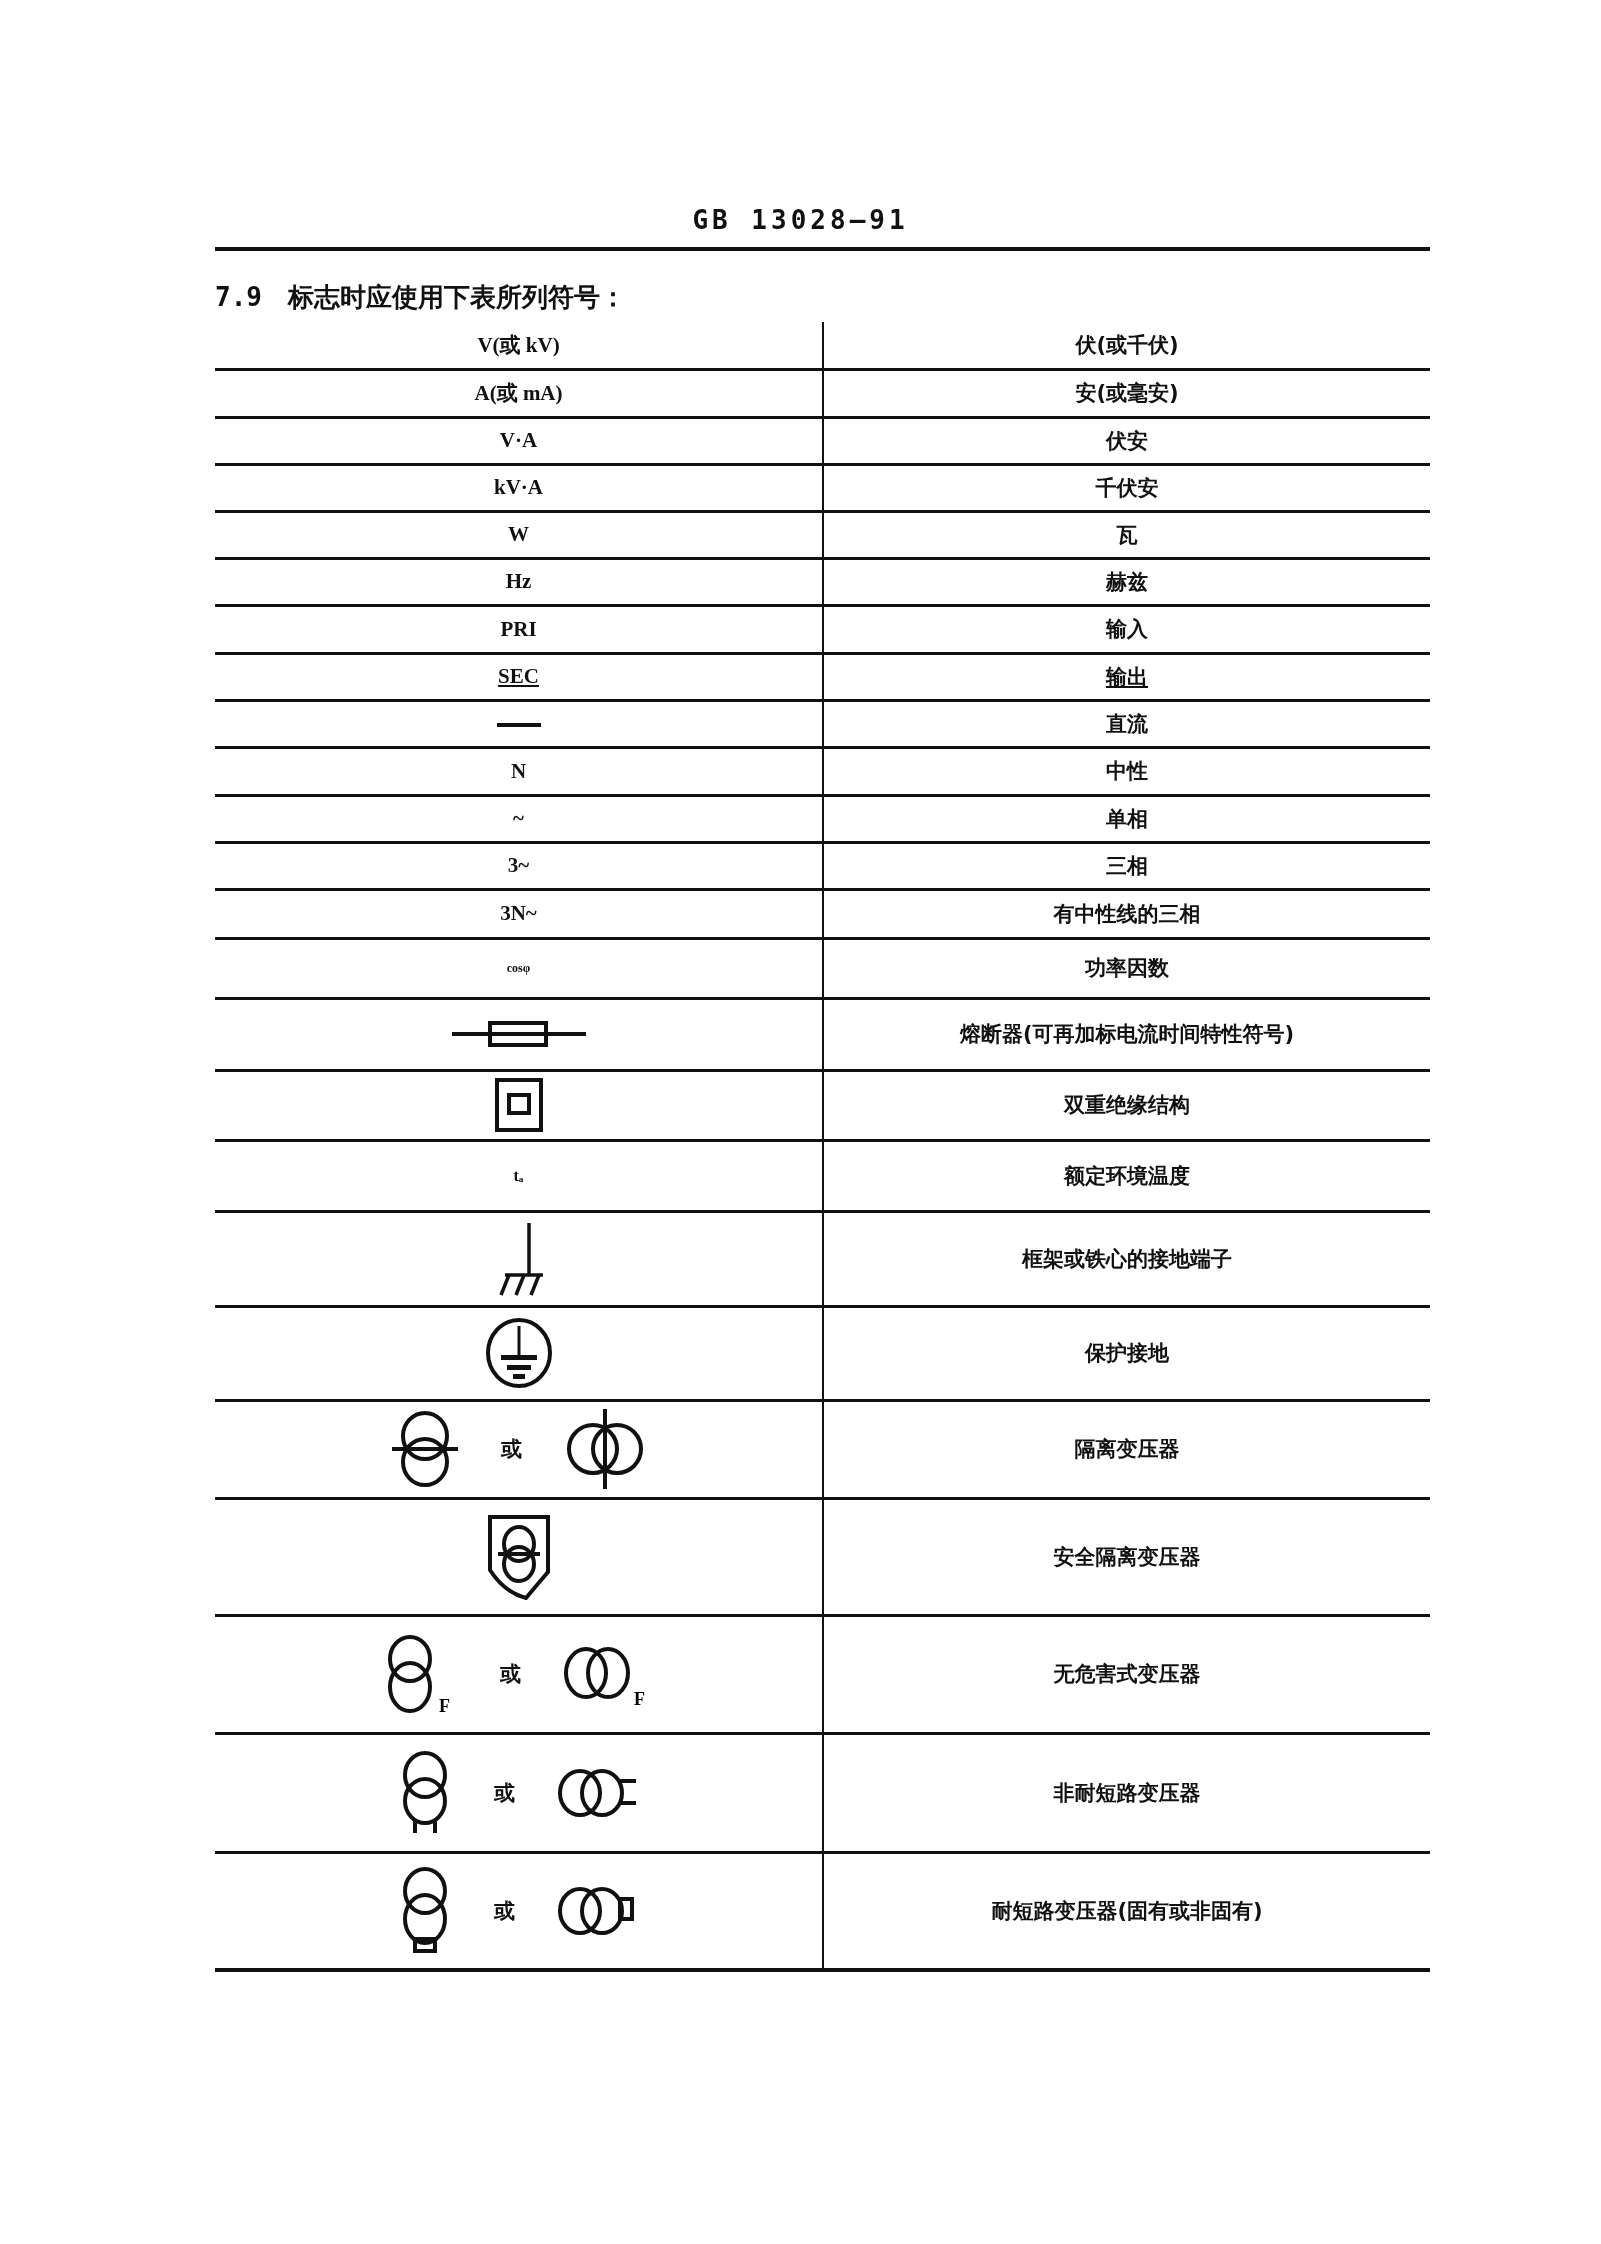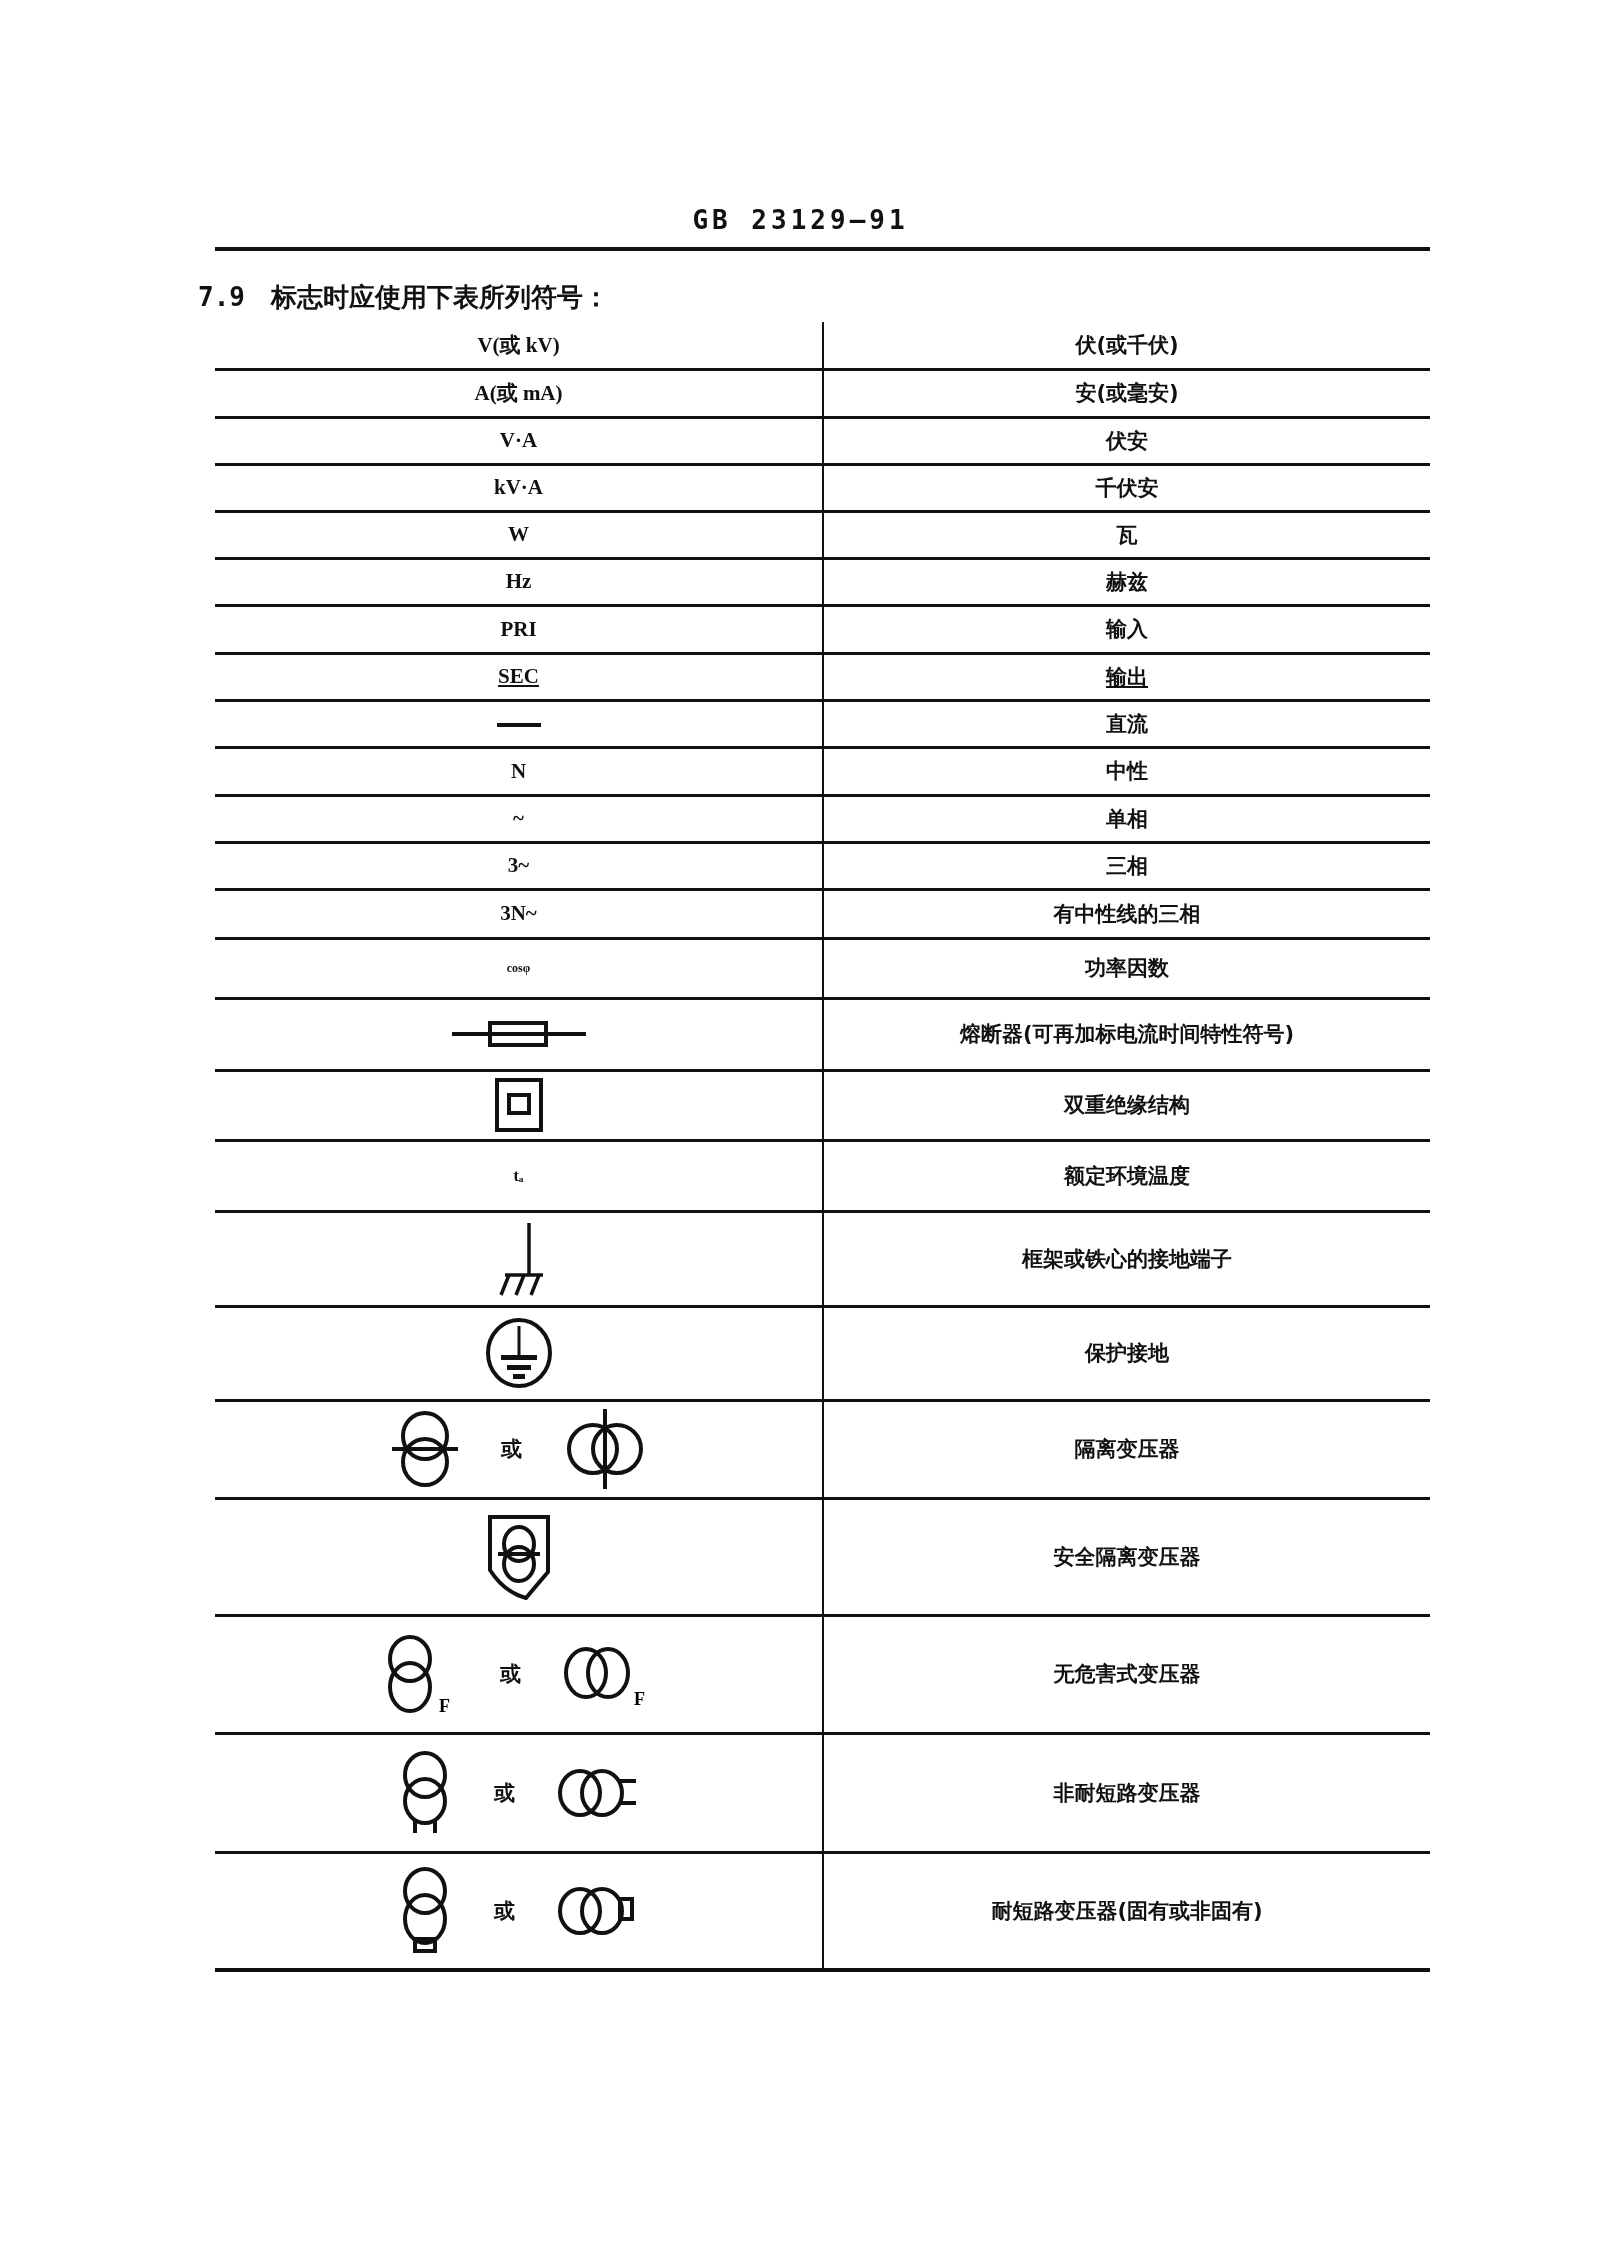--- a/index.html
+++ b/index.html
@@ -2,36 +2,36 @@
 <html><head>
 <meta charset="utf-8">
 <style>
   html, body { margin: 0; padding: 0; background: #ffffff; }
   body { width: 1601px; height: 2244px; position: relative; overflow: hidden;
          font-family: "DejaVu Sans", "Liberation Sans", sans-serif; color: #111; }
   .std-code { position: absolute; left: 0; width: 1601px; top: 205px; text-align: center;
               font-family: "DejaVu Sans Mono", "Liberation Mono", monospace; font-weight: bold;
               font-size: 26px; letter-spacing: 4px; }
   .rule { position: absolute; left: 215px; width: 1215px; height: 4px; background: #111; }
-  .section-title { position: absolute; left: 198px; top: 280px; font-size: 26px; font-weight: bold; white-space: nowrap; }
+  .section-title { position: absolute; left: 215px; top: 280px; font-size: 26px; font-weight: bold; white-space: nowrap; }
   .section-title .num { font-family: "DejaVu Sans Mono", "Liberation Mono", monospace; margin-right: 26px; }
   table.sym { position: absolute; left: 215px; top: 322px; width: 1215px; border-collapse: collapse; table-layout: fixed; }
   table.sym td { border-bottom: 3px solid #111; text-align: center; vertical-align: middle; padding: 0;
                  font-weight: bold; font-size: 21px; }
   table.sym td.c1 { width: 607px; border-right: 2px solid #111; font-family: "Liberation Serif", "DejaVu Serif", serif; }
   table.sym td.c2 { font-family: "DejaVu Sans", sans-serif; font-size: 21px; }
   table.sym tr:last-child td { border-bottom: 4px solid #111; }
   .or-word { display: inline-block; vertical-align: middle; margin: 0 36px; font-size: 21px; font-weight: bold; font-family: "DejaVu Sans", sans-serif; }
   svg { vertical-align: middle; display: inline-block; }
   .f-label { font-family: "Liberation Serif", serif; font-weight: bold; font-size: 18px; }
 </style>
 </head>
 <body>
 
-<div class="std-code">GB 23129—91</div>
+<div class="std-code">GB 13028—91</div>
 <div class="rule" style="top:247px;"></div>
 
 <div class="section-title">
   <span class="num">7.9</span><span>标志时应使用下表所列符号：</span>
 </div>
 
 <table class="sym">
   <tbody>
     <tr style="height:47px;">
       <td class="c1">V(或 kV)</td>

